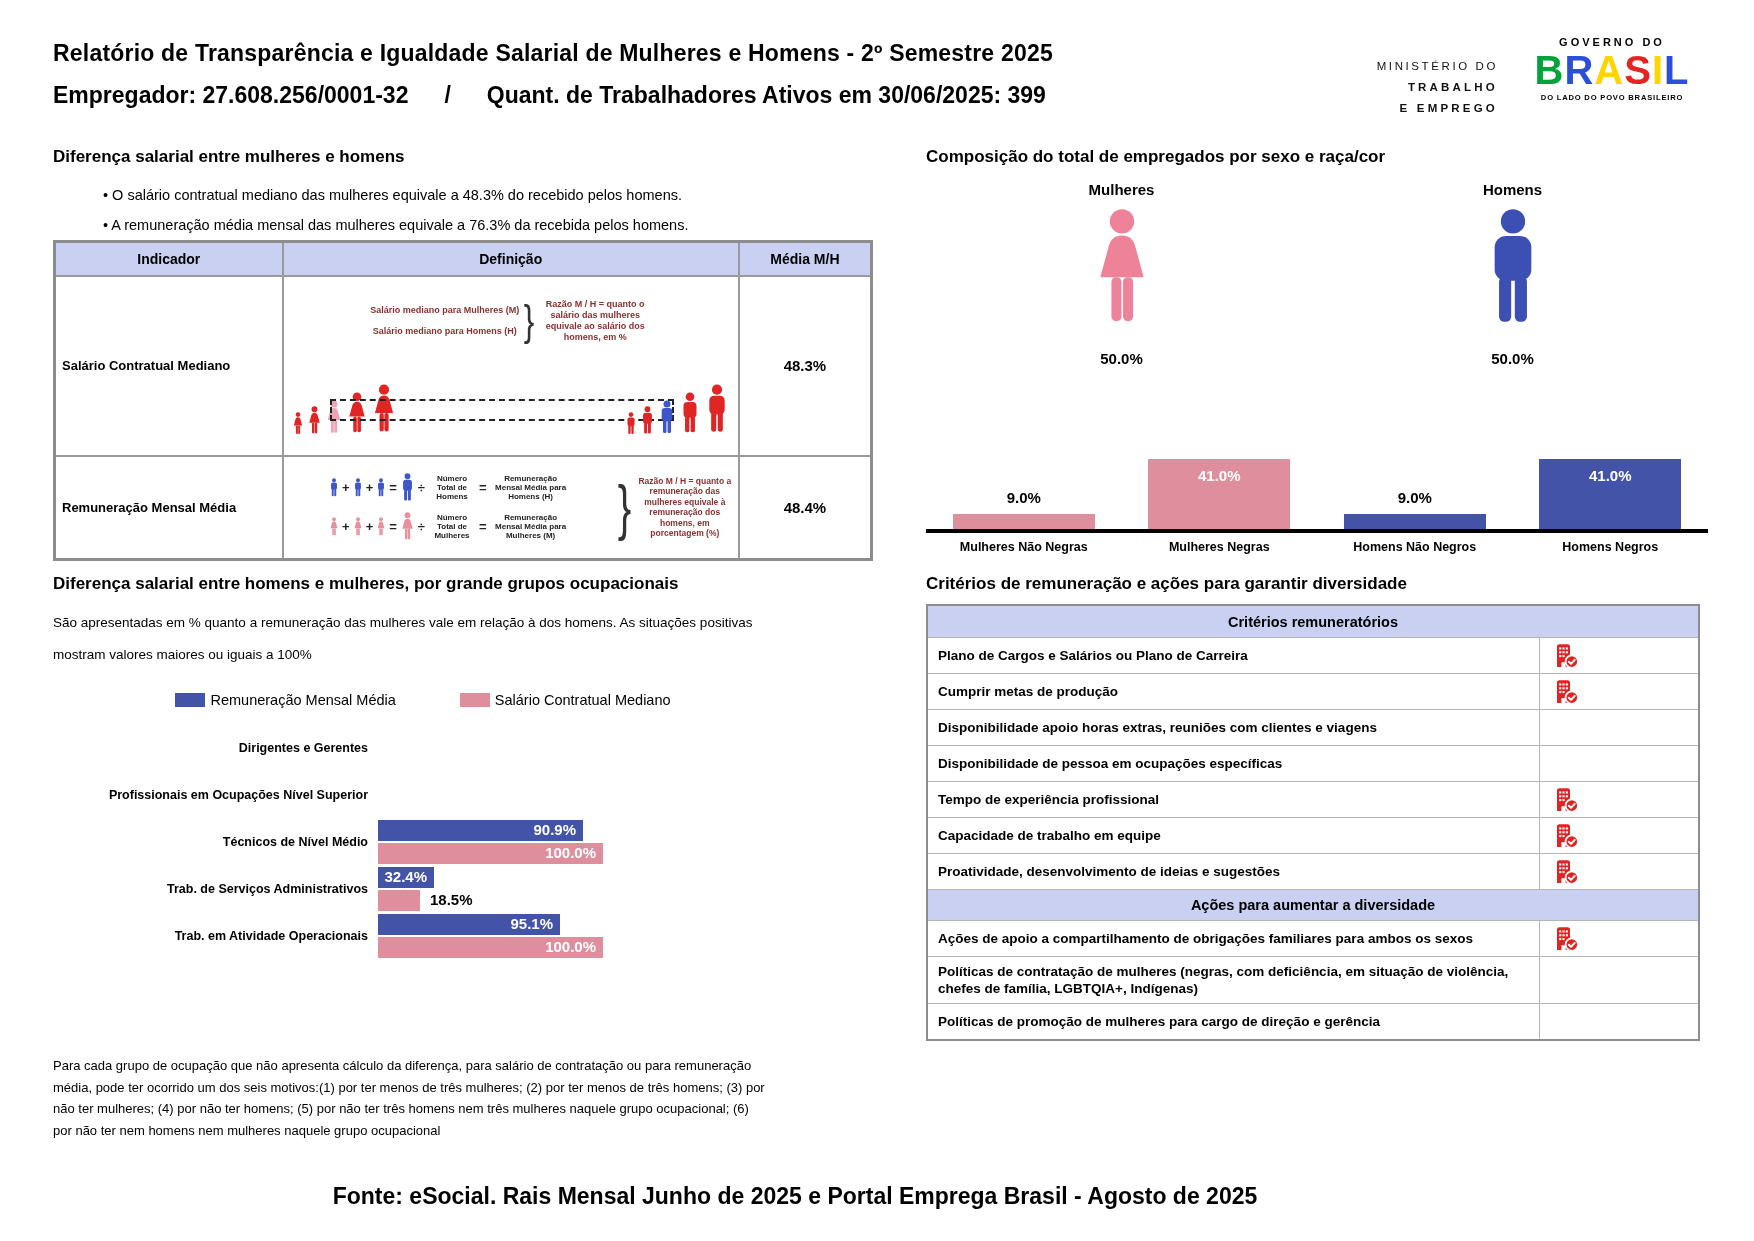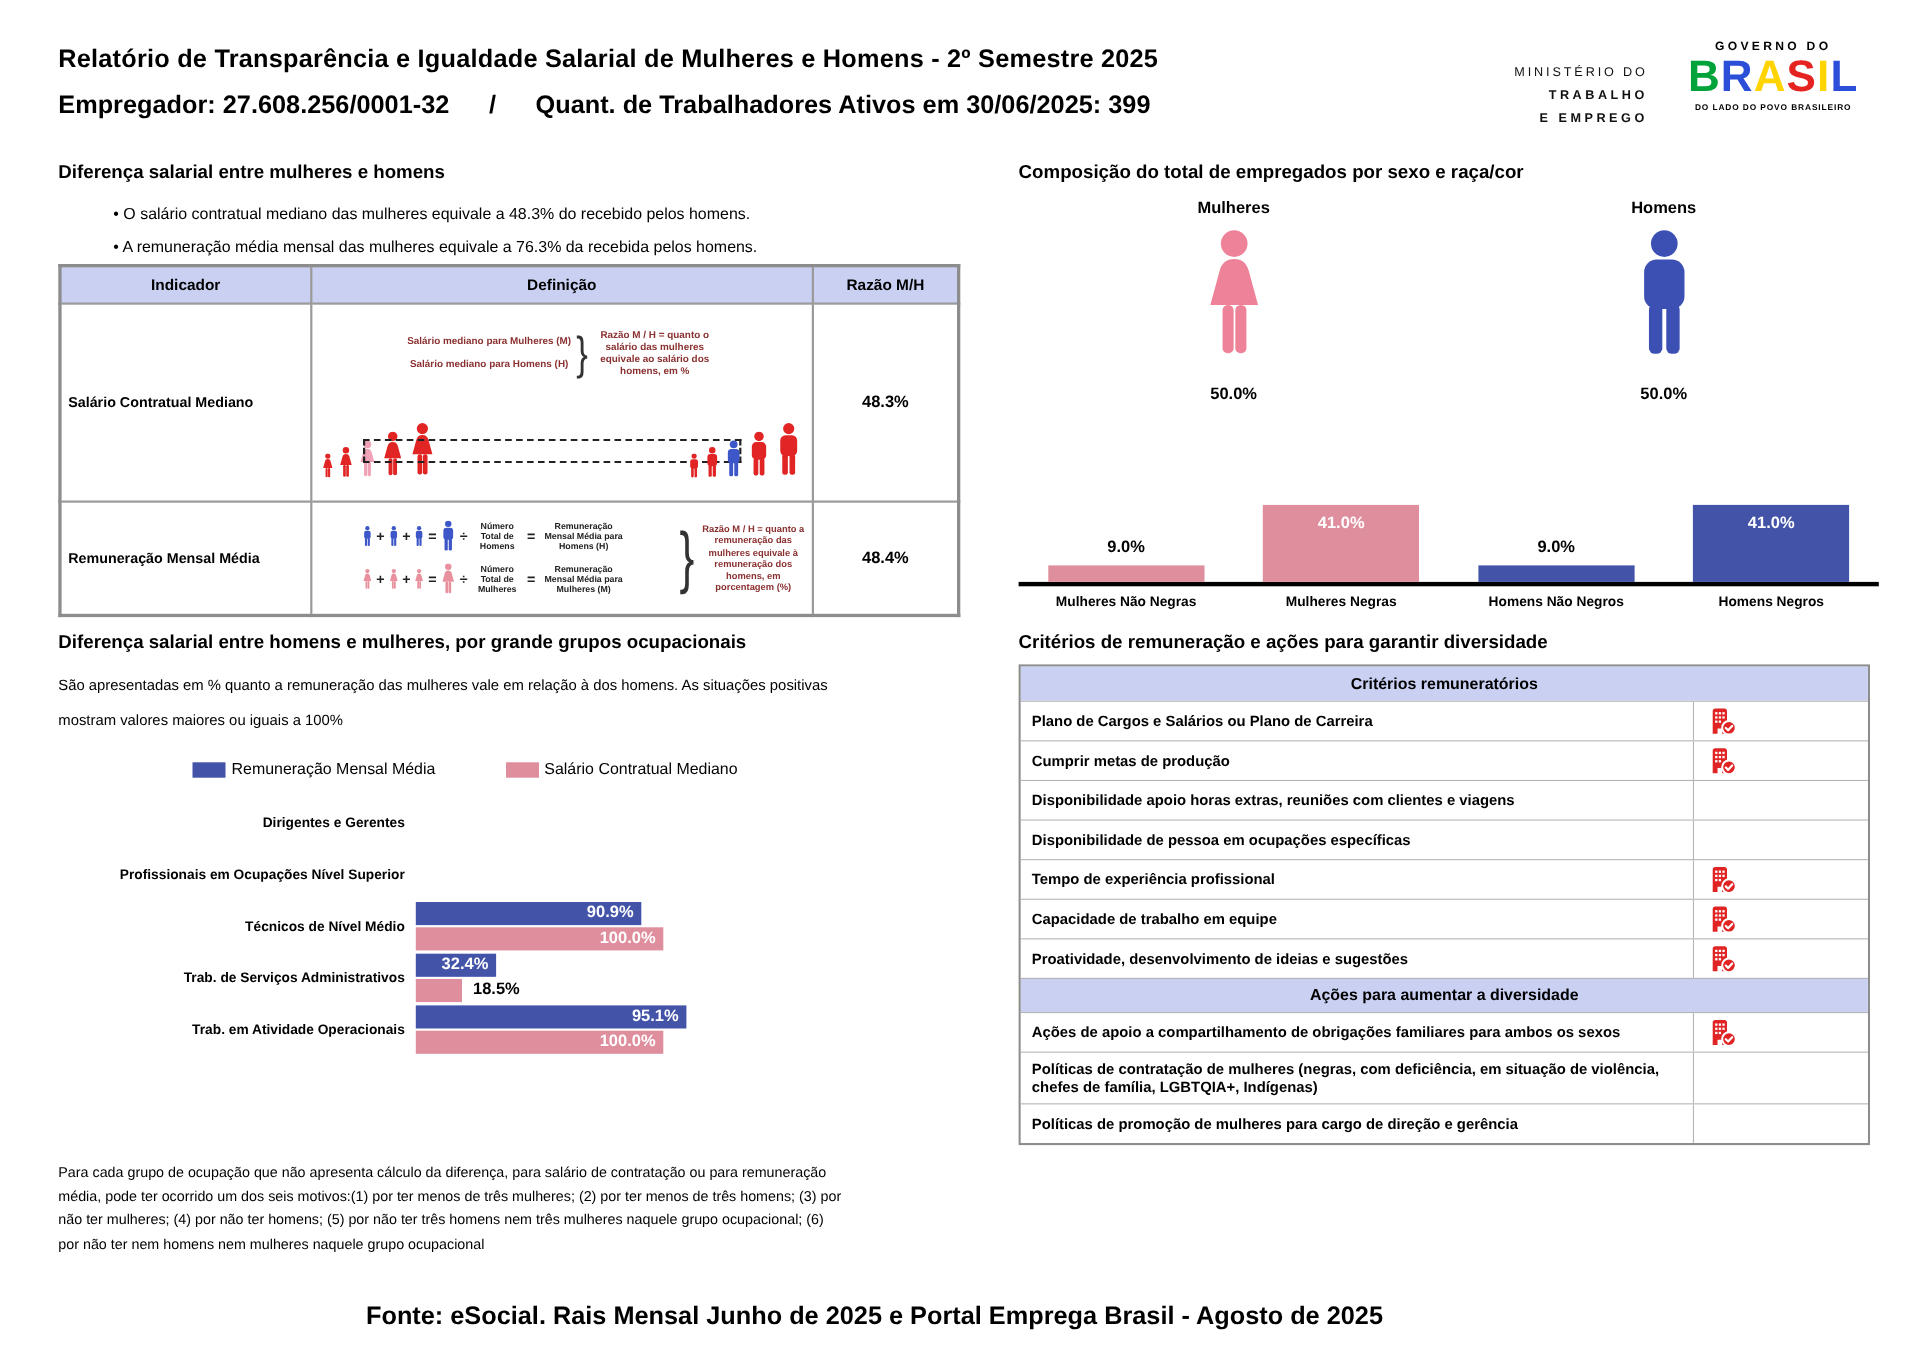--- a/index.html
+++ b/index.html
@@ -165,21 +165,21 @@
     <table class="gap-table">
       <colgroup>
           <col style="width:196px">
           <col style="width:392px">
           <col style="width:114px">
         </colgroup>
       <tbody>
           <tr>
         <th>Indicador</th>
         <th>Definição</th>
-        <th>Razão M/H</th>
+        <th>Média M/H</th>
       </tr>
       <tr class="r1">
         <td class="ind">Salário Contratual Mediano</td>
         <td class="def">
           <div class="d1-top">
             <div class="d1-lines">
               <div>Salário mediano para Mulheres (M)</div>
               <div>Salário mediano para Homens (H)</div>
             </div>
             <span class="d1-brace">}</span>
@@ -372,32 +372,32 @@
               <span class="inlbl">90.9%</span>
             </div>
             <div class="occ-bar" style="width: 225px; background: rgb(223, 142, 158);">
               <span class="inlbl">100.0%</span>
             </div>
           </div>
         </div>
         <div class="occ-row">
           <div class="occ-label">Trab. de Serviços Administrativos</div>
           <div class="occ-bars">
-            <div class="occ-bar" style="width: 73px; background: rgb(66, 83, 168);">
+            <div class="occ-bar" style="width: 56px; background: rgb(66, 83, 168);">
               <span class="inlbl">32.4%</span>
             </div>
             <div class="occ-bar" style="width: 42px; background: rgb(223, 142, 158);">
               <span class="outlbl">18.5%</span>
             </div>
           </div>
         </div>
         <div class="occ-row">
           <div class="occ-label">Trab. em Atividade Operacionais</div>
           <div class="occ-bars">
-            <div class="occ-bar" style="width: 246px; background: rgb(66, 83, 168);">
+            <div class="occ-bar" style="width: 182px; background: rgb(66, 83, 168);">
               <span class="inlbl">95.1%</span>
             </div>
             <div class="occ-bar" style="width: 225px; background: rgb(223, 142, 158);">
               <span class="inlbl">100.0%</span>
             </div>
           </div>
         </div>
       </div>
     <div class="occ-note">Para cada grupo de ocupação que não apresenta cálculo da diferença, para salário de contratação ou para remuneração média, pode ter ocorrido um dos seis motivos:(1) por ter menos de três mulheres; (2) por ter menos de três homens; (3) por não ter mulheres; (4) por não ter homens; (5) por não ter três homens nem três mulheres naquele grupo ocupacional; (6) por não ter nem homens nem mulheres naquele grupo ocupacional</div>
   </div>

